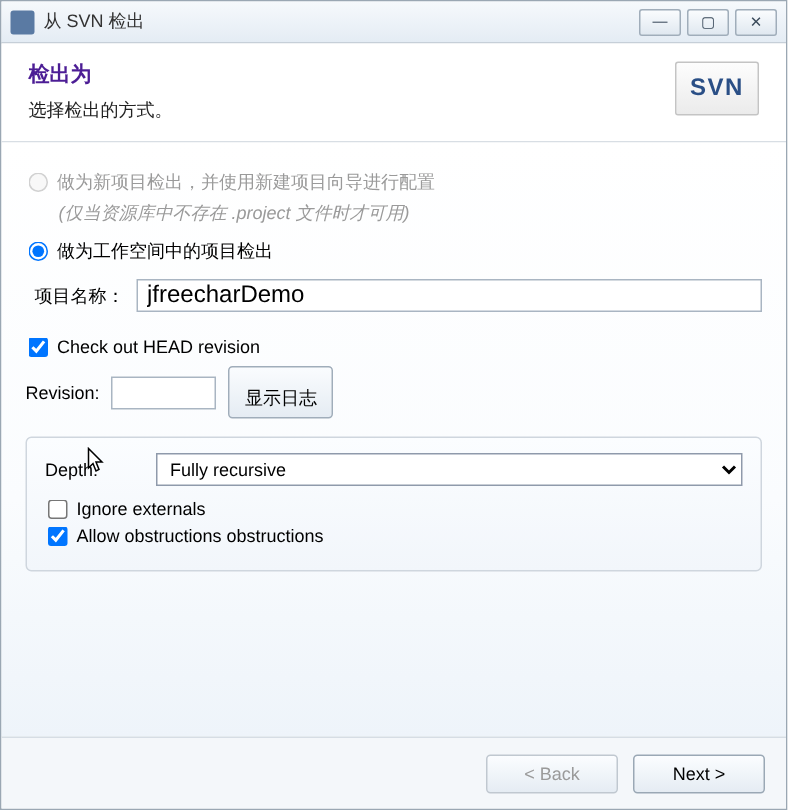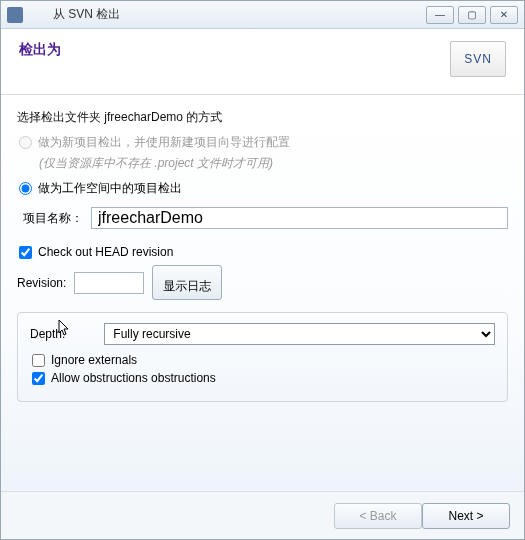--- a/index.html
+++ b/index.html
@@ -21,21 +21,20 @@
     flex-direction: column;
   }
   .titlebar {
     height: 28px;
     background: linear-gradient(#f6f9fc, #e4ecf4);
     border-bottom: 1px solid #c6cfd8;
     display: flex;
     align-items: center;
     padding: 0 6px;
     color: #333;
-    gap: 24px;
   }
   .title-icon {
     width: 16px; height: 16px;
     background: #5a7aa3;
     margin-right: 6px;
     border-radius: 2px;
   }
   .title-text { flex: 1; }
   .win-buttons { display: flex; gap: 4px; }
   .win-btn {
@@ -55,21 +54,21 @@
     height: 66px;
   }
   .banner-text { flex: 1; }
   .banner-title { font-size: 14px; font-weight: bold; color:#4c1d95; margin-bottom: 6px;}
   .banner-sub { font-size: 12px; color:#222; }
   .banner-logo {
     width: 56px; height: 36px;
     border: 1px solid #c4c4c4;
     background: linear-gradient(#fdfdfd,#ebebeb);
     display:flex; align-items:center; justify-content:center;
-    font-weight:normal; color:#2a4f86; font-size:12px;
+    font-weight:bold; color:#2a4f86; font-size:16px;
     letter-spacing:1px;
     border-radius: 2px;
   }
   .content {
     flex: 1;
     padding: 14px 16px 10px 16px;
     background: linear-gradient(to bottom,#ffffff 0%,#fafcfe 60%,#eef4fa 100%);
     overflow: hidden;
   }
   .section-label { margin-bottom: 8px; color:#111;}
@@ -130,20 +129,21 @@
     width:14px; height:18px;
     pointer-events:none;
   }
   .footer {
     height: 48px;
     border-top:1px solid #d6dde4;
     display:flex;
     align-items:center;
     justify-content:flex-end;
     padding: 0 14px;
+    gap:10px;
     background:#f4f7fa;
   }
   .wiz-btn {
     width:88px; height:26px;
     border:1px solid #9aa8b5;
     background: linear-gradient(#fbfdff,#e5ecf3);
     border-radius:3px;
     font-size:12px;
   }
   .wiz-btn.disabled { color:#9a9a9a; border-color:#c0c8d0;}
@@ -163,27 +163,27 @@
     <div class="win-buttons">
       <div class="win-btn">—</div>
       <div class="win-btn">▢</div>
       <div class="win-btn">✕</div>
     </div>
   </div>
 
   <div class="banner">
     <div class="banner-text">
       <div class="banner-title">检出为</div>
+      <div class="banner-sub">选择检出的方式。</div>
     </div>
     <div class="banner-logo">SVN</div>
   </div>
 
   <div class="content">
 
-    <div class="section-label">选择检出文件夹 jfreecharDemo 的方式</div>
 
     <div class="radio-row disabled">
       <input type="radio" disabled="" style="">
       <span>做为新项目检出，并使用新建项目向导进行配置</span>
     </div>
     <div class="hint">(仅当资源库中不存在 .project 文件时才可用)</div>
 
     <div class="radio-row">
       <input type="radio" checked="" style="">
       <span>做为工作空间中的项目检出</span>

